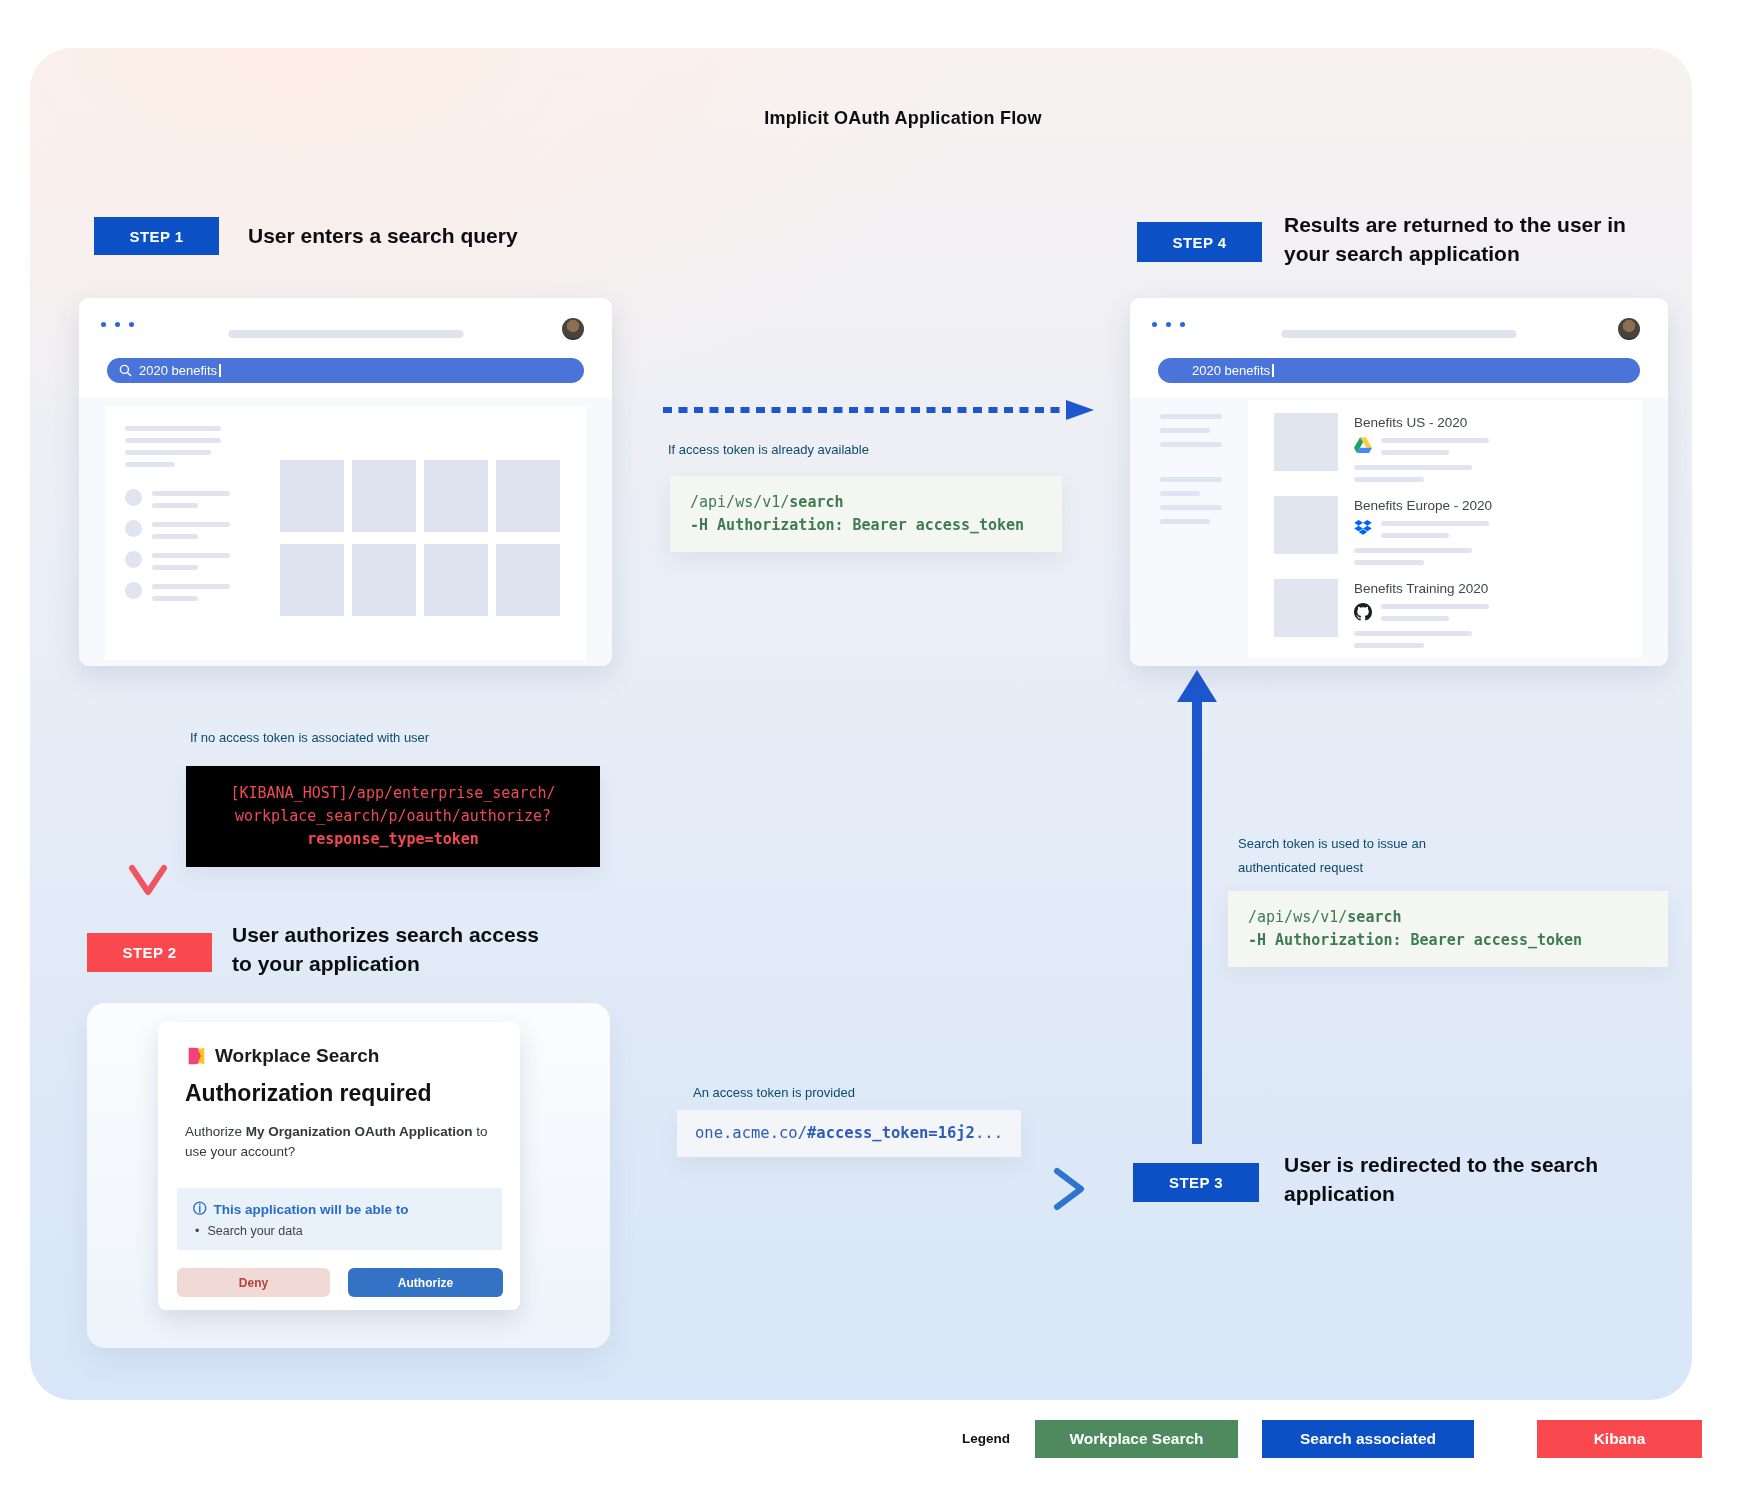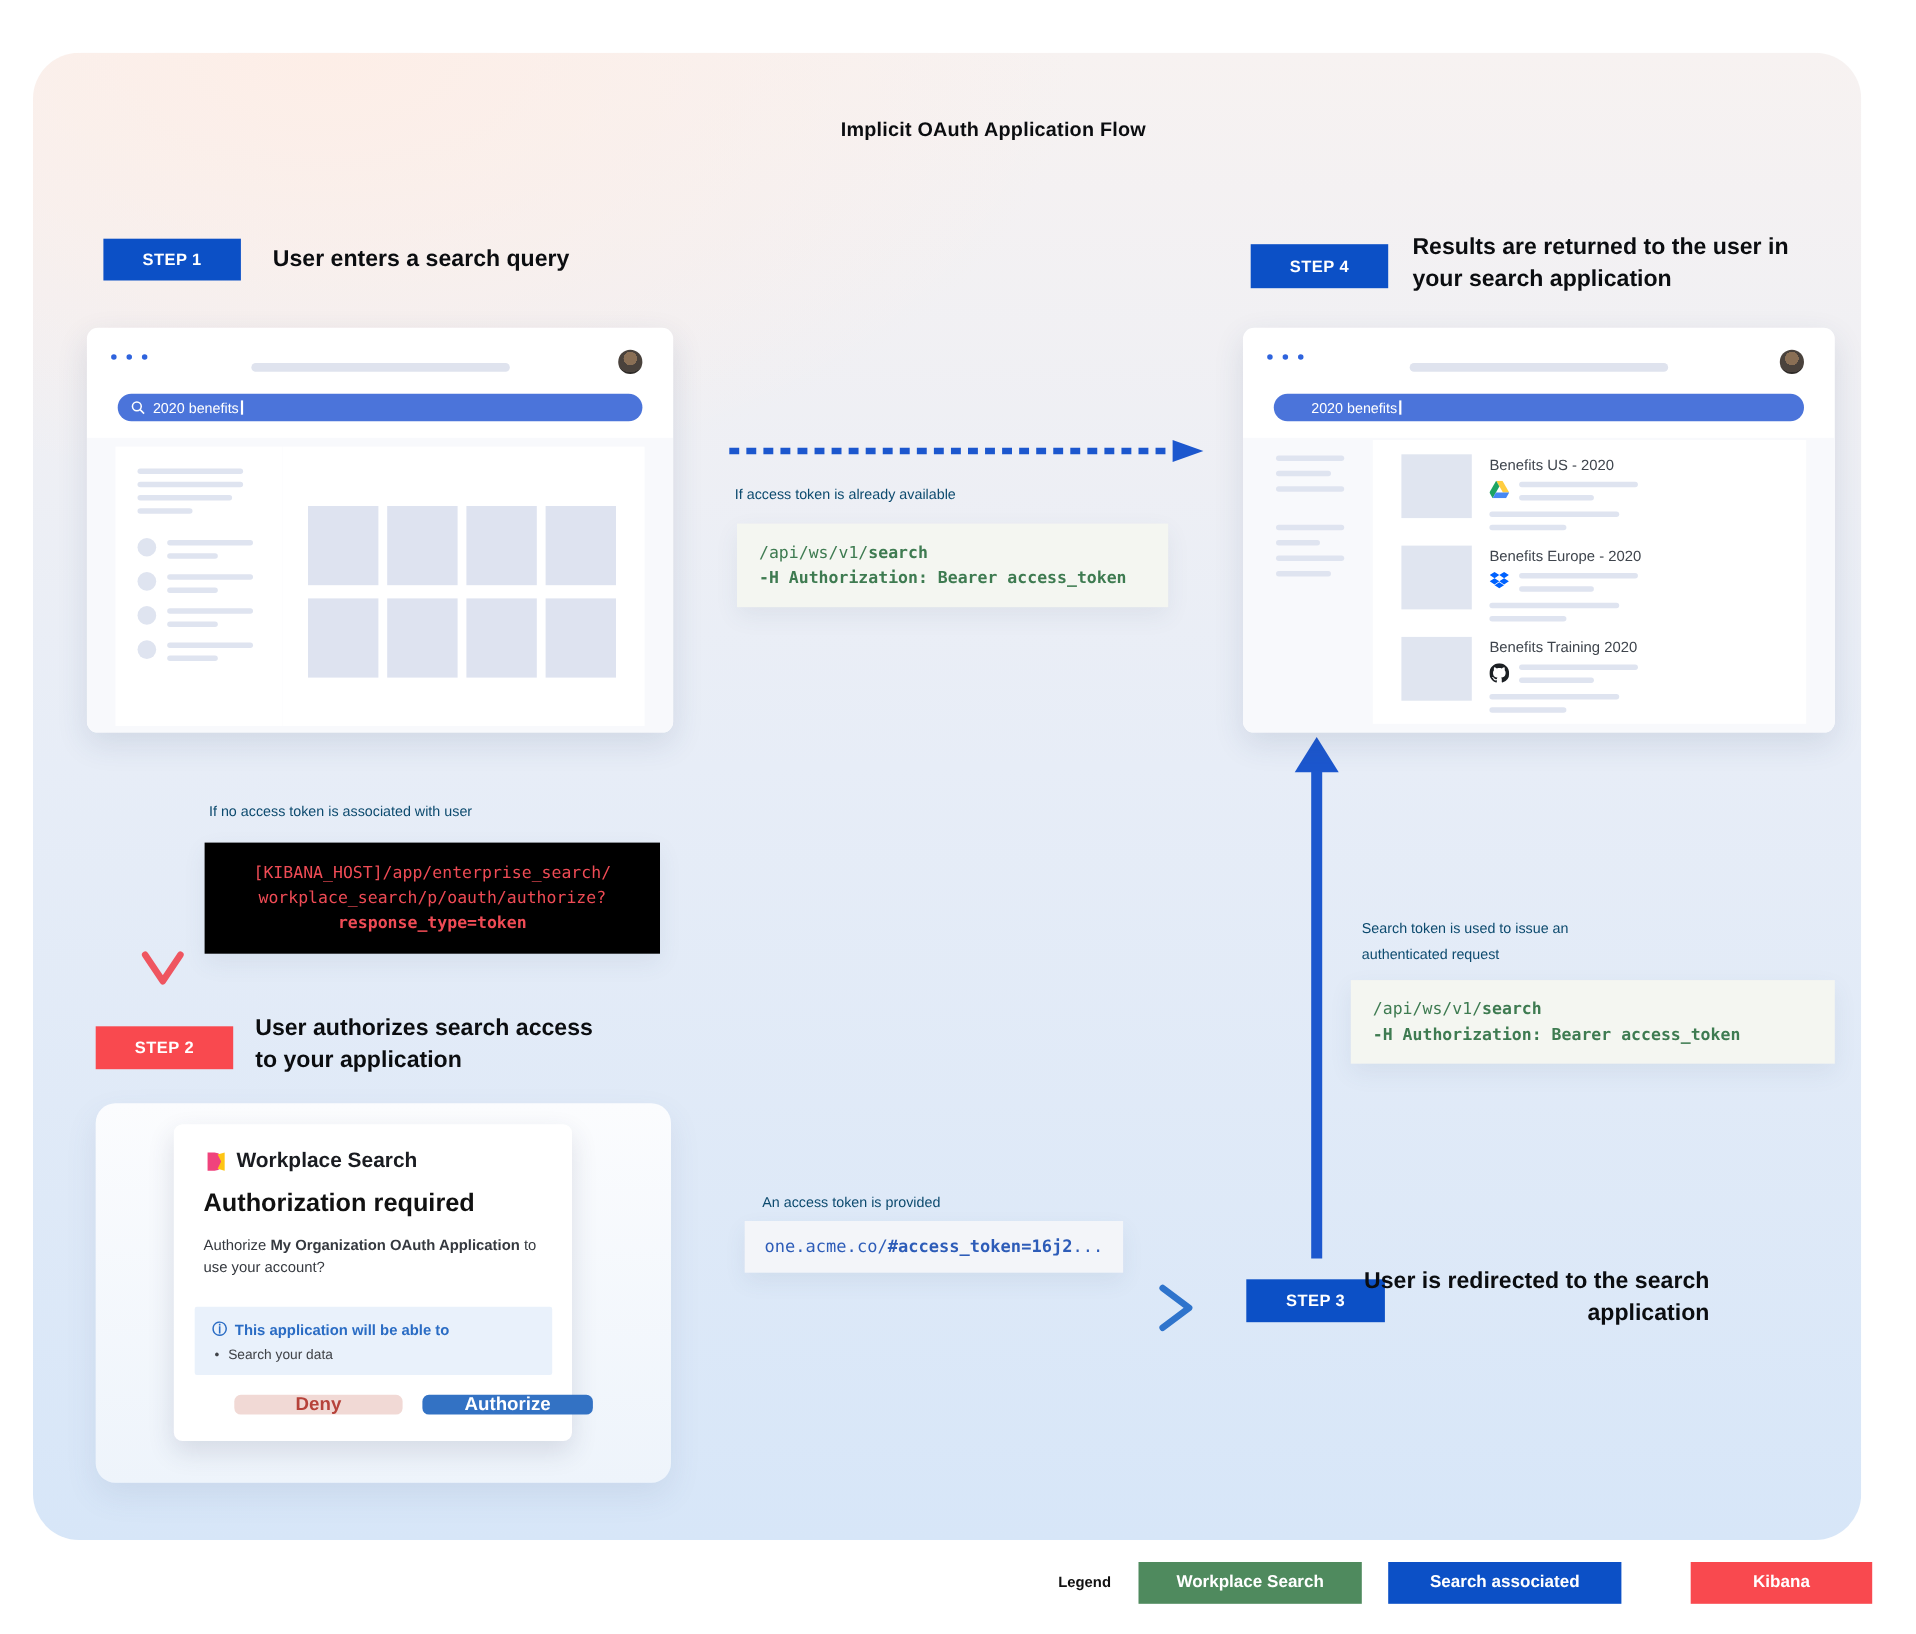--- a/index.html
+++ b/index.html
@@ -54,22 +54,22 @@
   .card2{border-radius:18px;background:linear-gradient(180deg,#fbfcfe,#eef4fb);box-shadow:0 12px 28px rgba(80,100,140,.10);}
   .dialog{background:#fff;border-radius:8px;box-shadow:0 10px 24px rgba(50,60,90,.14);}
   .brand{position:absolute;left:27px;top:23px;display:flex;align-items:center;gap:8px;
     font-size:19px;font-weight:700;color:#1a1c21;white-space:nowrap;}
   .d-heading{position:absolute;left:27px;top:58px;font-size:23px;font-weight:700;color:#111;}
   .d-body{position:absolute;left:27px;top:100px;width:314px;font-size:13.5px;line-height:20px;color:#35393f;}
   .d-info{position:absolute;left:19px;top:166px;width:325px;height:62px;background:#e9f1fb;border-radius:2px;}
   .d-info-title{position:absolute;left:16px;top:12px;display:flex;gap:7px;align-items:center;
     color:#2a6cc4;font-size:13.5px;font-weight:600;white-space:nowrap;}
   .d-info-item{position:absolute;left:18px;top:36px;font-size:12.5px;color:#404348;display:flex;gap:8px;white-space:nowrap;}
-  .btn{position:absolute;top:246px;height:18px;border-radius:6px;display:flex;align-items:center;justify-content:center;
-    font-size:17px;font-weight:700;cursor:pointer;margin-left:36px;}
+  .btn{position:absolute;top:246px;height:29px;border-radius:6px;display:flex;align-items:center;justify-content:center;
+    font-size:12px;font-weight:700;cursor:pointer;}
   .btn-deny{left:19px;width:153px;background:#f1d9d5;color:#b6423a;}
   .btn-auth{left:190px;width:155px;background:#3372c4;color:#fff;}
   
   .legend-label{font-size:13.5px;font-weight:700;color:#111;}
   .chip{display:flex;align-items:center;justify-content:center;height:38px;color:#fff;font-weight:700;font-size:15.5px;}
   .chip-green{background:#4f8a5e;}
   .chip-blue{background:#0c50c6;}
   .chip-red{background:#f9494f;}
   svg{display:block;}
 </style>
@@ -219,21 +219,21 @@
         <linearGradient id="gRight" x1="0" y1="0" x2="1" y2="0">
       <stop offset="0" stop-color="#ef5560"></stop>
           <stop offset="1" stop-color="#2f74cc"></stop>
         </linearGradient>
       </defs>
     <line x1="2" y1="25" x2="418" y2="25" stroke="url(#gRight)" stroke-width="6"></line>
     <polyline points="402,7 426,25 402,43" fill="none" stroke="#2f74cc" stroke-width="6" stroke-linecap="round" stroke-linejoin="round"></polyline>
   </svg>
 
   <div class="abs badge badge-blue" style="left:1133px;top:1163px;width:126px;height:39px;">STEP 3</div>
-  <div class="abs step-title" style="left:1240px;top:1150px;text-align:right;">
+  <div class="abs step-title" style="left:1284px;top:1150px;">
     <div>User is redirected to the search</div>
     <div>application</div>
   </div>
 
   <svg class="abs" style="left:1172px;top:668px;" width="50" height="480" viewBox="0 0 50 480">
     <line x1="25" y1="476" x2="25" y2="28" stroke="#1c57ce" stroke-width="10"></line>
     <polygon points="5,34 25,2 45,34" fill="#1c57ce"></polygon>
   </svg>
   <div class="abs ann" style="left:1238px;top:832px;">
     <div>Search token is used to issue an</div>

